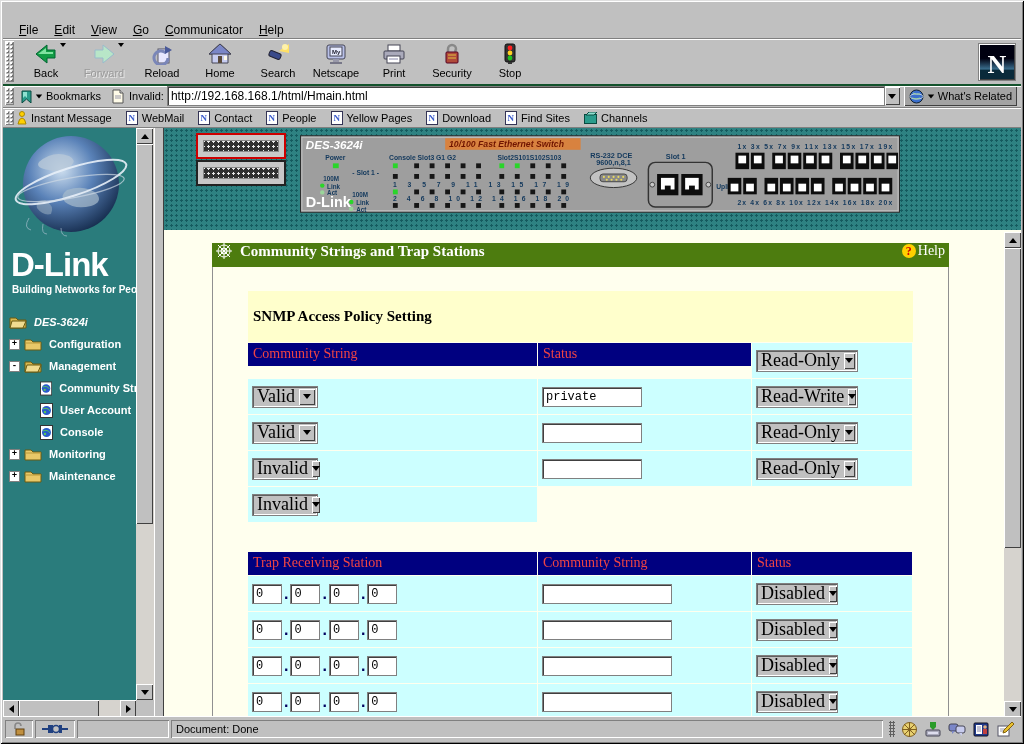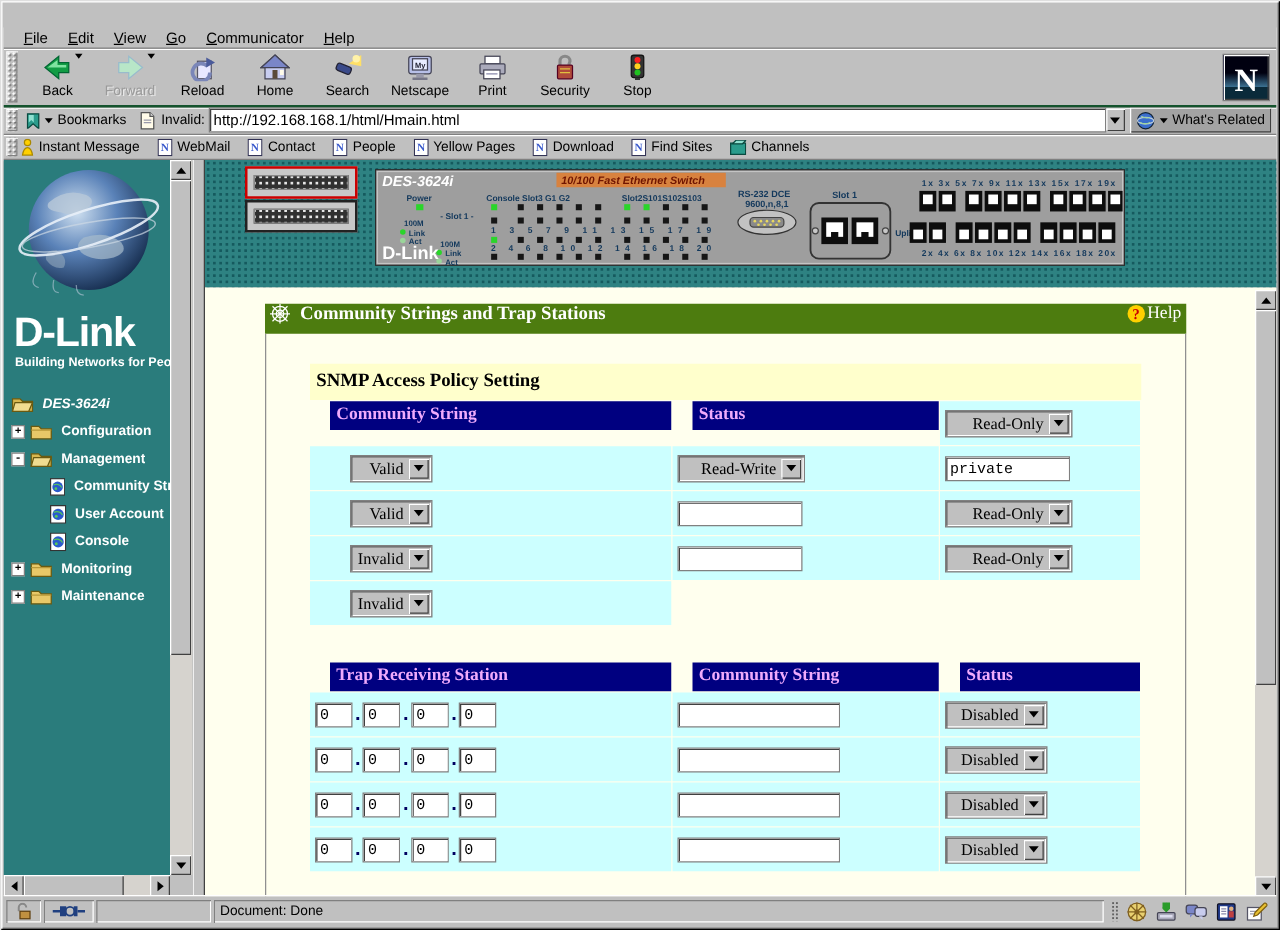--- a/index.html
+++ b/index.html
@@ -105,42 +105,42 @@
   .switch-panel{position:absolute;left:136px;top:7px;}
   
   .page-container{position:absolute;left:48px;top:13px;width:737px;}
   .page-header{height:24px;background:#4d7c0f;display:flex;align-items:flex-start;padding:0 4px;}
   .page-title{color:#fff;font-family:"Liberation Serif",serif;font-size:15px;font-weight:bold;margin-left:8px;flex:1;}
   .help-link{display:flex;align-items:center;gap:2px;color:#fff;font-family:"Liberation Serif",serif;font-size:14px;}
   .help-icon{width:14px;height:14px;border-radius:50%;background:#ffd000;color:#cc0000;font-weight:bold;
     font-size:12px;line-height:14px;text-align:center;font-family:"Liberation Serif",serif;}
   .page-body{border-left:1px solid #909090;border-right:1px solid #909090;height:760px;padding:24px 35px 0 35px;}
   .section-title{background:#ffffcc;font-family:"Liberation Serif",serif;font-size:15px;font-weight:bold;
-    color:#000;padding:6px 5px;height:17px;}
+    color:#000;padding:17px 5px;height:17px;}
   .tbl{display:grid;grid-template-columns:289px 213px 160px;gap:1px;background:#ffffee;margin-top:1px;}
-  .th{background:#000080;color:#f0abfc;font-family:"Liberation Serif",serif;font-size:14px;font-weight:bold;
-    padding:3px 5px;height:17px;margin-left:16px;}
+  .th{background:#000080;color:#ef4444;font-family:"Liberation Serif",serif;font-size:14px;font-weight:normal;
+    padding:3px 5px;height:17px;}
   .td{background:#ccffff;height:27px;padding:4px 5px;display:flex;align-items:center;}
   .section-gap{height:29px;}
   
   .txt{background:#fff;border:none;height:16px;font-family:"Liberation Mono",monospace;font-size:12px;
     padding:1px 3px;outline:none;
     box-shadow:inset 1px 1px 0 #404040,inset -1px -1px 0 #fff,0 0 0 1px #808080;}
   .txt.community{width:92px;}
   .txt.octet{width:22px;}
   .txt.trapcomm{width:122px;}
   .ip-dot{font-weight:bold;color:#000060;margin:0 3px;}
   .select{display:inline-flex;align-items:center;height:20px;background:#c0c0c0;
     box-shadow:inset 1px 1px 0 #606060,inset -1px -1px 0 #fff,0 0 0 1px #808080;}
-  .select-text{font-family:"Liberation Serif",serif;font-size:13px;color:#000;padding:0 4px;flex:1;white-space:nowrap;text-align:right;}
+  .select-text{font-family:"Liberation Serif",serif;font-size:18px;color:#000;padding:0 4px;flex:1;white-space:nowrap;}
   .select-arrow{width:16px;height:16px;background:#c0c0c0;margin-right:2px;
     box-shadow:inset 1px 1px 0 #fff,inset -1px -1px 0 #404040;
     display:flex;align-items:center;justify-content:center;}
   .select.w-access{width:100px;}
-  .select.w-status{width:64px;margin-left:28px;}
+  .select.w-status{width:64px;}
   .select.w-disabled{width:80px;}
   
   .statusbar{position:absolute;left:3px;right:3px;bottom:3px;height:22px;display:flex;align-items:center;
     gap:2px;padding:1px 2px;border-top:1px solid #fff;text-align:center;}
   .sb-panel{height:18px;box-shadow:inset 1px 1px 0 #808080,inset -1px -1px 0 #fff;
     display:flex;align-items:center;padding:0 3px;}
   .sb-lock{width:22px;justify-content:center;}
   .sb-plug{width:34px;justify-content:center;}
   .sb-progress{width:86px;}
   .sb-message{flex:1;font-size:11px;color:#000;padding-left:5px;}
@@ -693,30 +693,30 @@
           <div class="td">
             <div class="select w-status">
                 <span class="select-text">Valid</span>
                 <span class="select-arrow">
                   <span class="tri-down"></span>
                 </span>
               </div>
           </div>
 
           <div class="td">
+              <input class="txt community" type="text" value="private" style="">
+            </div>
+          <div class="td">
             <div class="select w-access">
                 <span class="select-text">Read-Write</span>
                 <span class="select-arrow">
                   <span class="tri-down"></span>
                 </span>
               </div>
           </div>
-          <div class="td">
-              <input class="txt community" type="text" value="private" style="">
-            </div>
           <div class="td">
             <div class="select w-status">
                 <span class="select-text">Valid</span>
                 <span class="select-arrow">
                   <span class="tri-down"></span>
                 </span>
               </div>
           </div>
 
           <div class="td">

